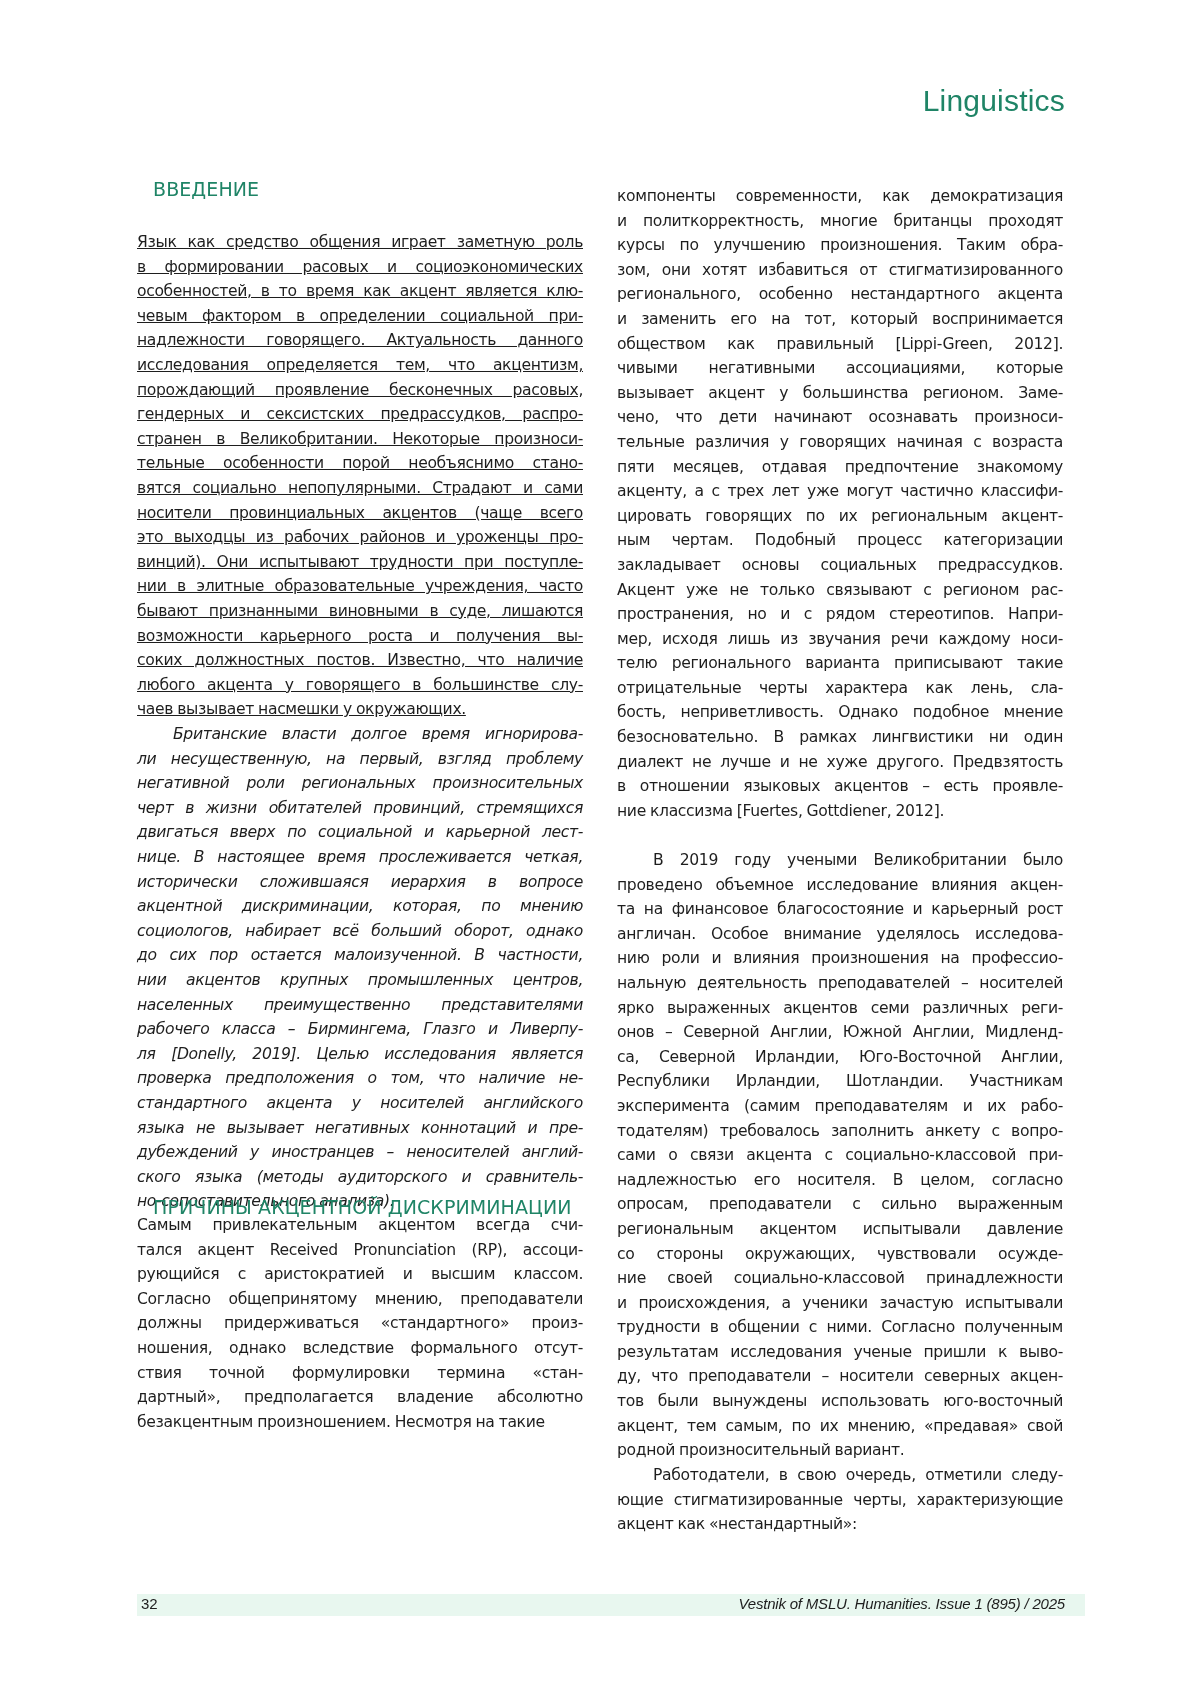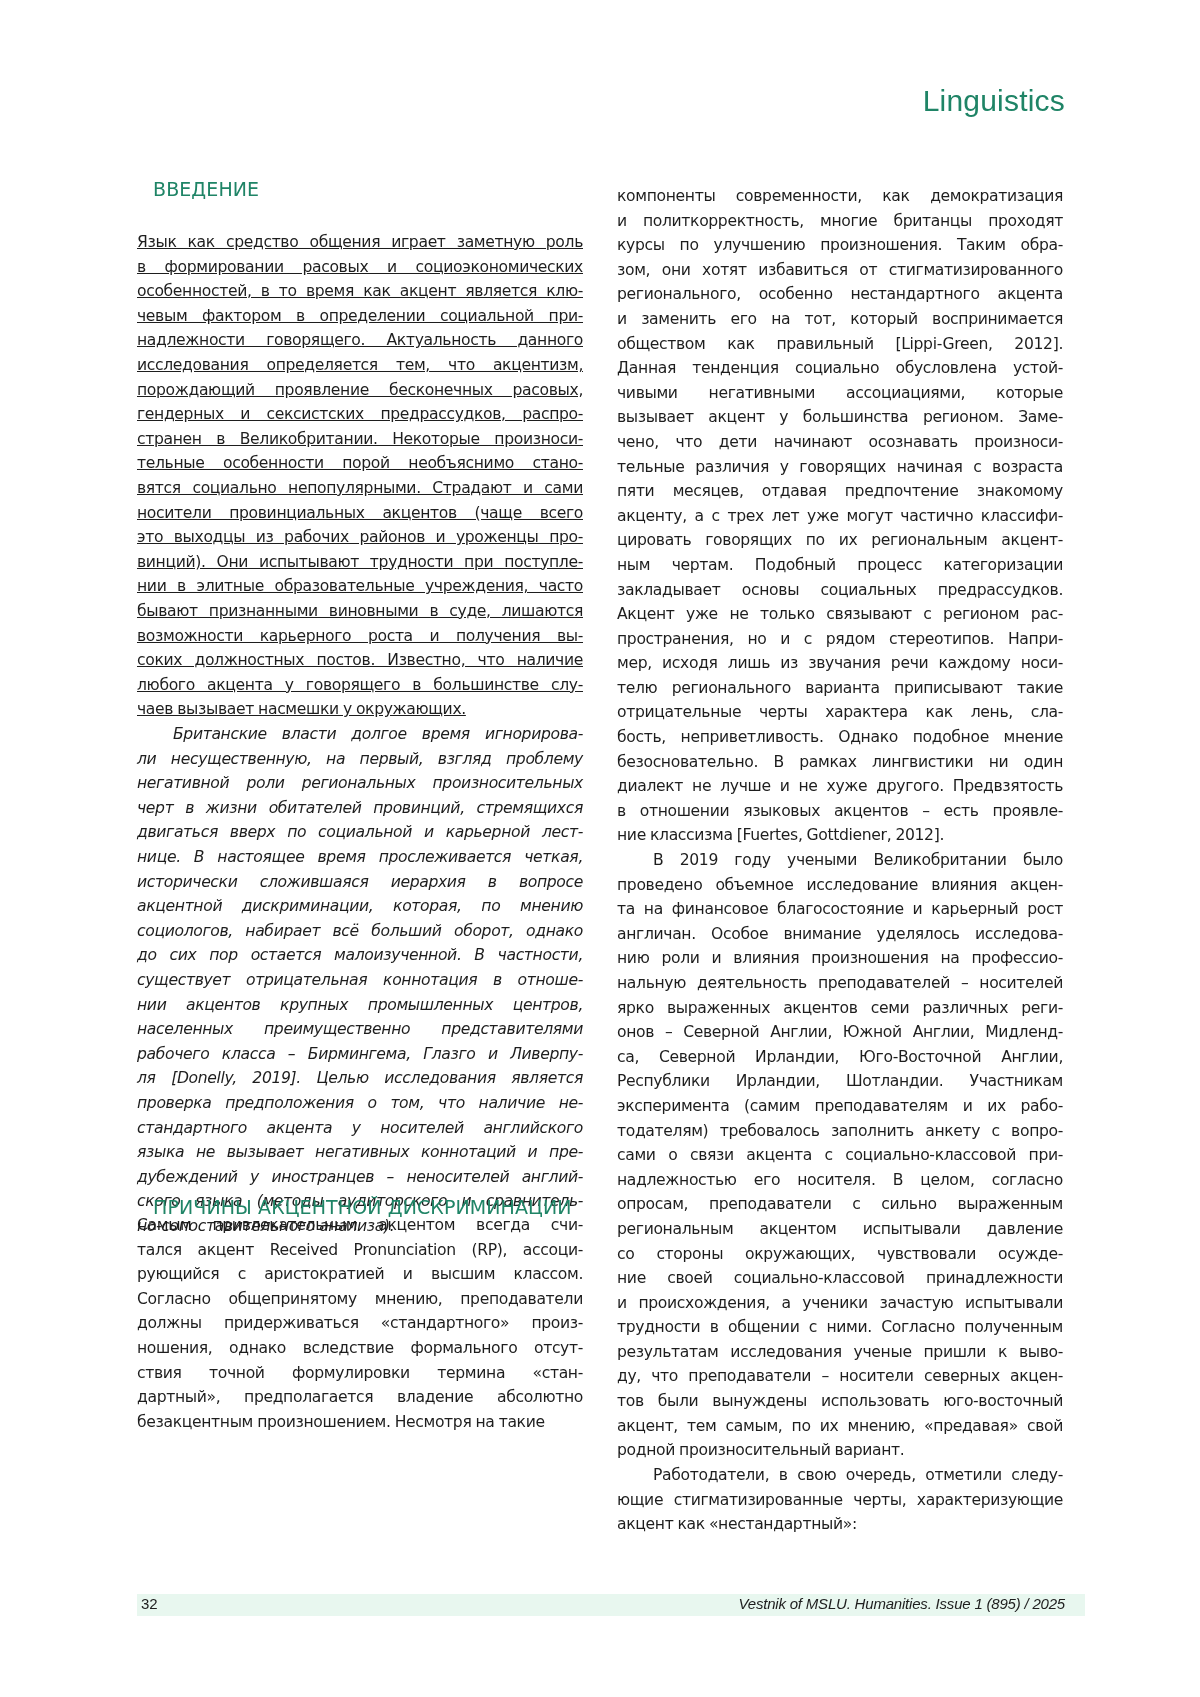--- a/index.html
+++ b/index.html
@@ -50,21 +50,20 @@
       <span class="ln indent">Британские власти долгое время игнорирова-</span>
       <span class="ln">ли несущественную, на первый, взгляд проблему</span>
       <span class="ln">негативной роли региональных произносительных</span>
       <span class="ln">черт в жизни обитателей провинций, стремящихся</span>
       <span class="ln">двигаться вверх по социальной и карьерной лест-</span>
       <span class="ln">нице. В настоящее время прослеживается четкая,</span>
       <span class="ln">исторически сложившаяся иерархия в вопросе</span>
       <span class="ln">акцентной дискриминации, которая, по мнению</span>
       <span class="ln">социологов, набирает всё больший оборот, однако</span>
       <span class="ln">до сих пор остается малоизученной. В частности,</span>
-      <span class="ln">существует отрицательная коннотация в отноше-</span>
       <span class="ln">нии акцентов крупных промышленных центров,</span>
       <span class="ln">населенных преимущественно представителями</span>
       <span class="ln">рабочего класса – Бирмингема, Глазго и Ливерпу-</span>
       <span class="ln">ля [Donelly, 2019]. Целью исследования является</span>
       <span class="ln">проверка предположения о том, что наличие не-</span>
       <span class="ln">стандартного акцента у носителей английского</span>
       <span class="ln">языка не вызывает негативных коннотаций и пре-</span>
       <span class="ln">дубеждений у иностранцев – неносителей англий-</span>
       <span class="ln">ского языка (методы аудиторского и сравнитель-</span>
       <span class="ln last">но-сопоставительного анализа).</span>
@@ -85,21 +84,20 @@
 
 <div class="col col-right">
   <div class="para" style="top:184px;">
       <span class="ln">компоненты современности, как демократизация</span>
       <span class="ln">и политкорректность, многие британцы проходят</span>
       <span class="ln">курсы по улучшению произношения. Таким обра-</span>
       <span class="ln">зом, они хотят избавиться от стигматизированного</span>
       <span class="ln">регионального, особенно нестандартного акцента</span>
       <span class="ln">и заменить его на тот, который воспринимается</span>
       <span class="ln">обществом как правильный [Lippi-Green, 2012].</span>
-      <span class="ln">Данная тенденция социально обусловлена устой-</span>
       <span class="ln">чивыми негативными ассоциациями, которые</span>
       <span class="ln">вызывает акцент у большинства регионом. Заме-</span>
       <span class="ln">чено, что дети начинают осознавать произноси-</span>
       <span class="ln">тельные различия у говорящих начиная с возраста</span>
       <span class="ln">пяти месяцев, отдавая предпочтение знакомому</span>
       <span class="ln">акценту, а с трех лет уже могут частично классифи-</span>
       <span class="ln">цировать говорящих по их региональным акцент-</span>
       <span class="ln">ным чертам. Подобный процесс категоризации</span>
       <span class="ln">закладывает основы социальных предрассудков.</span>
       <span class="ln">Акцент уже не только связывают с регионом рас-</span>

